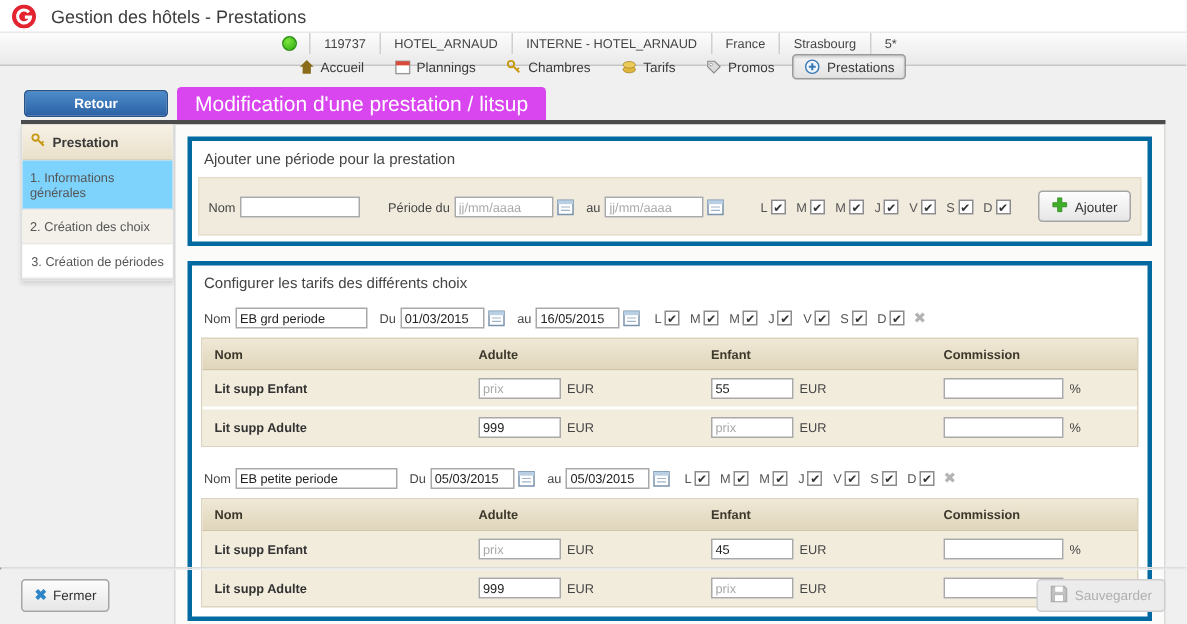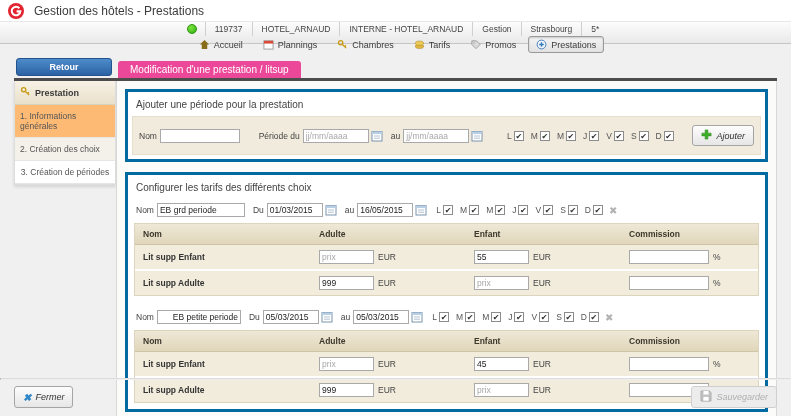--- a/index.html
+++ b/index.html
@@ -23,43 +23,43 @@
   .seg { font-size:8.5px; color:#444; padding:0 9px; border-left:1px solid #d0d0d0; height:14px; line-height:14px; }
   .hbar-right { display:flex; align-items:center; }
   .nav-item { display:flex; align-items:center; gap:4px; font-size:9px; color:#3b3b3b; padding:2px 7px; margin-left:4px; cursor:pointer; border:1px solid transparent; border-radius:3px; }
   .nav-item.active { border:1px solid #9a9a9a; background:linear-gradient(#f4f4f4,#e2e2e2); box-shadow:inset 0 1px 2px rgba(0,0,0,.18); }
   .nav-item svg { display:block; }
   
   .panel { margin:14px 14px 0 14px; }
   .ptop { display:flex; align-items:flex-end; border-bottom:3px solid #4c4c4c; }
   .retour { width:96px; margin:0 6px 2px 2px; background:linear-gradient(#4d8ccb,#2c62a5); border:1px solid #24528c; border-radius:3px;
             color:#fff; font-weight:bold; font-size:9px; text-align:center; padding:3px 0; cursor:pointer; }
-  .tab { background:#ec4899; color:#fff; font-size:10px; padding:3px 12px; border-radius:3px 3px 0 0; }
+  .tab { background:#d946ef; color:#fff; font-size:14px; padding:3px 12px; border-radius:3px 3px 0 0; }
   .pbody { display:flex; align-items:flex-start; }
   
   .sbar { width:102px; flex:0 0 auto; border:1px solid #ddd; border-top:none; background:#fff; box-shadow:0 2px 3px rgba(0,0,0,.12); }
   .s-head { display:flex; align-items:center; gap:4px; font-weight:bold; font-size:9px; color:#3a3a3a;
             background:linear-gradient(#f7f2e6,#e9e0ca); padding:5px 5px; border-bottom:1px solid #d9d2bd; }
-  .s-item { font-size:8.5px; color:#555; padding:6px 5px; border-bottom:1px solid #e6e6e6; cursor:pointer; background:#fdba74; }
+  .s-item { font-size:8.5px; color:#555; padding:6px 5px; border-bottom:1px solid #e6e6e6; cursor:pointer; background:#7dd3fc; }
   .s-item:nth-child(odd) { background:#f3f1ea; }
   .s-item.active { background:#fff;text-align:center; }
   
   .content { flex:1; background:#fbfbfa; border:1px solid #d8d8d8; border-top:none; padding:8px 8px 0 8px; }
   .sec { background:#fff; border:3px solid #0369a1; padding:4px; margin-bottom:10px; }
   .sec-t { font-size:10px; color:#444; padding:3px 4px 6px 4px; }
   .beige { background:#f1ebdd; border:1px solid #e7dfcb; padding:8px 6px; display:flex; align-items:center; }
   .lbl { font-size:8.5px; color:#444; margin-right:3px; white-space:nowrap; }
   input[type=text] { border:1px solid #a9a9a9; height:14px; font-size:8.5px; font-family:"Liberation Sans",sans-serif; padding:0 2px; color:#222; background:#fff; }
   input::placeholder { color:#a8a8a8; }
   .cal { width:12px; height:12px; margin-left:2px; cursor:pointer; flex:0 0 auto; }
   .wdg { display:flex; align-items:center; gap:2px; }
   .wd { font-size:8.5px; color:#555; margin-left:5px; }
   .cb { width:10px; height:10px; border:1px solid #8c8c8c; background:#fff; font-size:8px; line-height:9px; text-align:center; color:#333; cursor:pointer; display:inline-block; }
   .btn { display:inline-flex; align-items:center; gap:4px; background:linear-gradient(#fdfdfd,#e6e6e6); border:1px solid #a5a5a5;
-         border-radius:3px; font-size:9px; color:#333; padding:3px 8px; cursor:pointer;font-style:italic; }
+         border-radius:3px; font-size:9px; color:#333; padding:3px 8px; cursor:pointer; }
   .btn.disabled { color:#b0b0b0; border-color:#cfcfcf; background:#ececec; cursor:default; }
   
   .per-row { display:flex; align-items:center; padding:4px 2px 6px 4px; }
   .del-x { color:#b3b3b3; font-size:10px; margin-left:6px; cursor:pointer; }
   .tbl { border:1px solid #ddd4bd; margin:0 2px 2px 2px; }
   .trow { display:grid; grid-template-columns:176px 155px 155px 1fr; align-items:center; }
   .thead { background:linear-gradient(#efe8d6,#e0d6bb); border-bottom:1px solid #cfc4a5; }
   .thead .tc { font-weight:bold; font-size:8.5px; color:#3c382c; padding:5px 8px; }
   .tdata { background:#f2ecdd; border-bottom:2px solid #fff; }
   .tdata:last-child { border-bottom:none; }
@@ -88,21 +88,21 @@
   </span>
   <span class="app-title">Gestion des hôtels - Prestations</span>
 </div>
 
 <div class="hbar">
   <div class="hbar-left">
     <span class="dot"></span>
     <span class="seg">119737</span>
     <span class="seg">HOTEL_ARNAUD</span>
     <span class="seg">INTERNE - HOTEL_ARNAUD</span>
-    <span class="seg">Gestion</span>
+    <span class="seg">France</span>
     <span class="seg">Strasbourg</span>
     <span class="seg">5*</span>
   </div>
   <div class="hbar-right">
     <span class="nav-item">
       <span>
           <svg width="11" height="11" viewBox="0 0 12 12">
             <path d="M6 1 L11 6 H9 V11 H3 V6 H1 Z" fill="#8a6d1a"></path>
           </svg>
         </span>
@@ -300,21 +300,21 @@
               </span>
             <span class="tc">
                 <input type="text" style="width: 80px;">
                 <span class="unit">%</span>
               </span>
           </div>
         </div>
 
         <div class="per-row" style="margin-top:10px;">
           <span class="lbl">Nom</span>
-          <input type="text" style="width: 84px; text-align: right;" value="EB petite periode">
+          <input type="text" style="width: 108px;" value="EB petite periode">
           <span class="lbl" style="margin-left:8px;">Du</span>
           <input type="text" style="width: 56px;" value="05/03/2015">
           <span class="cal"><svg width="12" height="12" viewBox="0 0 12 12">
                 <rect x="1" y="1.5" width="10" height="9.5" fill="#fff" stroke="#7a93ad"></rect>
                 <rect x="1" y="1.5" width="10" height="2.6" fill="#b8cfe4"></rect>
                 <path d="M3 6 H9 M3 8.2 H9" stroke="#9fb4c8" stroke-width=".8"></path>
               </svg></span>
           <span class="lbl" style="margin-left:8px;">au</span>
           <input type="text" style="width: 56px;" value="05/03/2015">
           <span class="cal"><svg width="12" height="12" viewBox="0 0 12 12">

